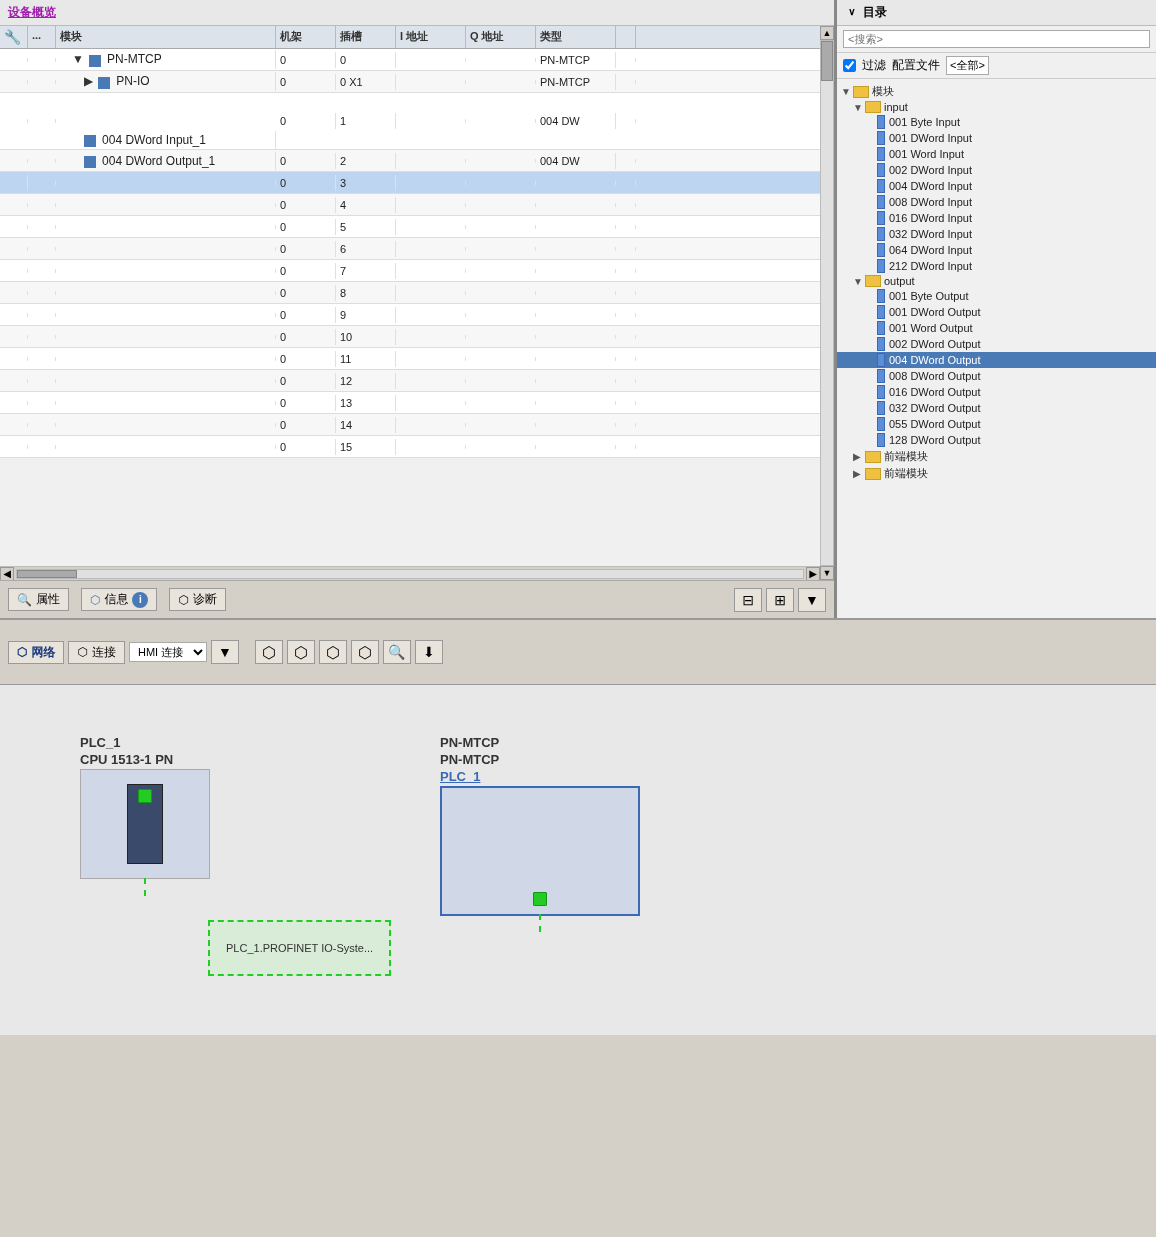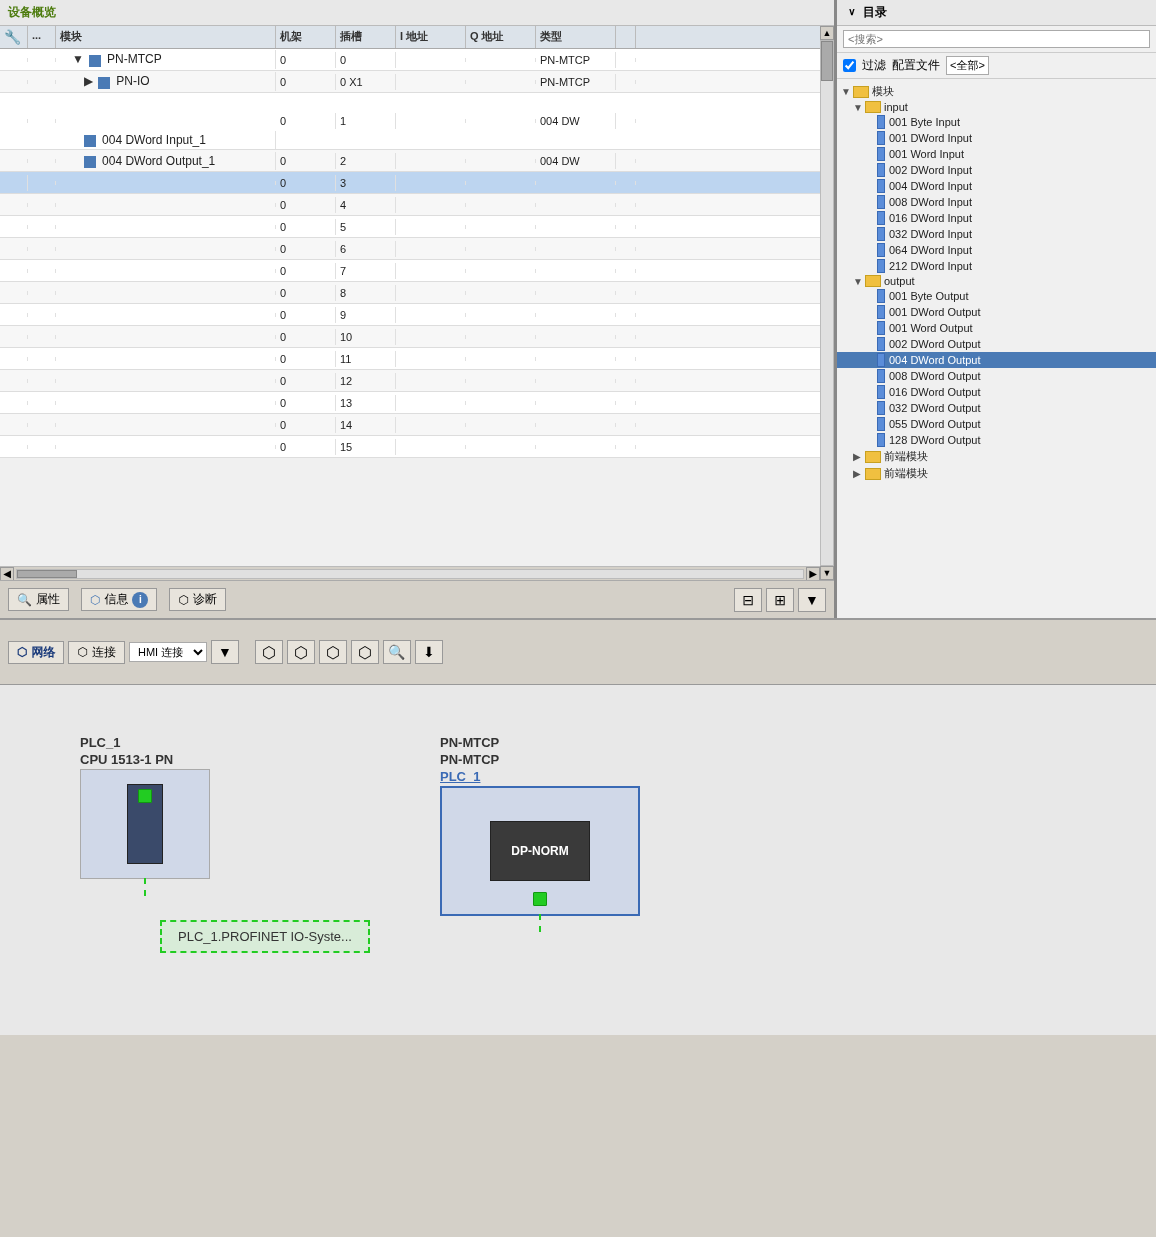--- a/index.html
+++ b/index.html
@@ -4,21 +4,21 @@
   <style>
     * { box-sizing: border-box; margin: 0; padding: 0; font-family: 'Segoe UI', Arial, sans-serif; font-size: 12px; }
     body { background: #d4d0c8; width: 1156px; min-height: 1237px; overflow: hidden; }
 
     
     .top-panel { display: flex; width: 100%; height: 620px; background: #f0f0f0; border-bottom: 2px solid #999; }
 
     
     .device-overview { flex: 1; display: flex; flex-direction: column; border-right: 2px solid #888; background: #f0f0f0; }
     .panel-title-bar { background: #e8e8e8; border-bottom: 1px solid #bbb; padding: 4px 8px; font-weight: bold; font-size: 13px; display: flex; align-items: center; }
-    .panel-title-bar span { color: #4d7c0f; }
+    .panel-title-bar span { color: #a21caf; text-decoration: underline; }
     .table-header { display: grid; grid-template-columns: 28px 28px 220px 60px 60px 70px 70px 80px 20px; background: #dce3ea; border-bottom: 1px solid #aaa; }
     .table-header .th { padding: 3px 4px; border-right: 1px solid #bbb; color: #333; font-weight: bold; font-size: 11px; white-space: nowrap; overflow: hidden; }
     .table-body { flex: 1; overflow-y: auto; overflow-x: hidden; }
     .table-row { display: grid; grid-template-columns: 28px 28px 220px 60px 60px 70px 70px 80px 20px; border-bottom: 1px solid #ddd; min-height: 22px; align-items: center; }
     .table-row.selected { background: #bdd5f0; }
     .table-row.alt { background: #f7f7f7; }
     .table-row.white { background: #fff; }
     .td { padding: 2px 4px; border-right: 1px solid #e0e0e0; font-size: 11px; color: #222; overflow: hidden; white-space: nowrap; }
     .arrow-icon { display: inline-block; margin-right: 2px; color: #333; }
     .module-icon { display: inline-block; width: 12px; height: 12px; background: #4a7ab5; margin-right: 3px; vertical-align: middle; }
@@ -594,25 +594,22 @@
         </div>
         <div class="pn-dashes"></div>
       </div>
     </div>
 
     <div class="pn-device">
       <div class="device-label">PN-MTCP</div>
       <div class="device-label">PN-MTCP</div>
       <div class="device-label" style="color:#3a6ab5; text-decoration:underline; cursor:pointer;">PLC_1</div>
       <div class="pn-box-outer">
-        <div class="dp-norm-box">
-          <span>DP-NORM</span>
-        </div>
         <div class="pn-green-dot"></div>
         <div style="position:absolute; bottom:-18px; left:50%; transform:translateX(-50%); border-left:2px dashed #22cc22; height:18px;"></div>
       </div>
     </div>
 
     <div style="position:absolute; top:235px; left:160px;">
-      <div style="border:2px dashed #22cc22; padding:7px 16px; background:#d8ecd8; font-size:13px; color:#333; white-space:nowrap;">PLC_1.PROFINET IO-Syste...</div>
+      <div style="border:2px dashed #22cc22; padding:20px 16px; background:#d8ecd8; font-size:11px; color:#333; white-space:nowrap;margin-left:48px;">PLC_1.PROFINET IO-Syste...</div>
     </div>
   </div>
 </div>
 
 </body></html>

